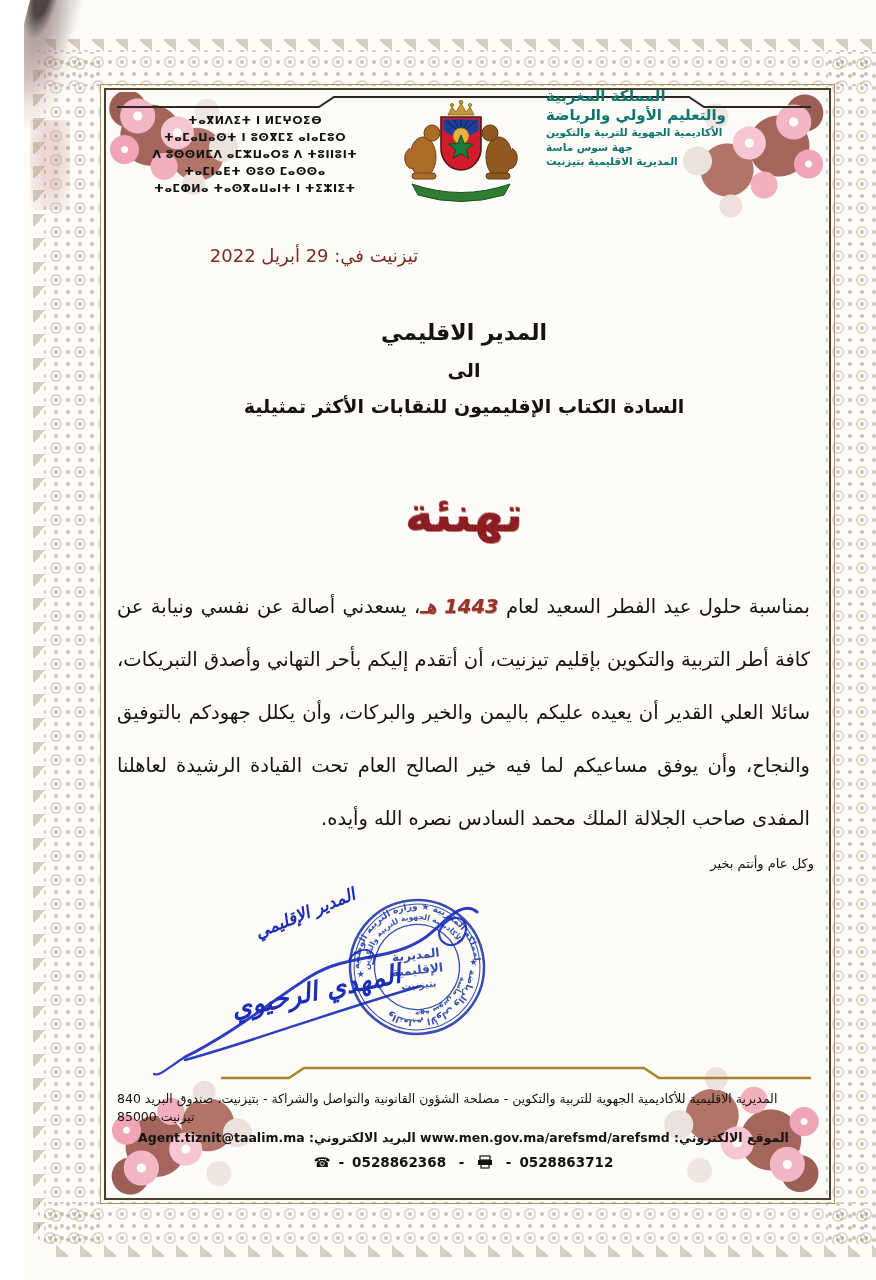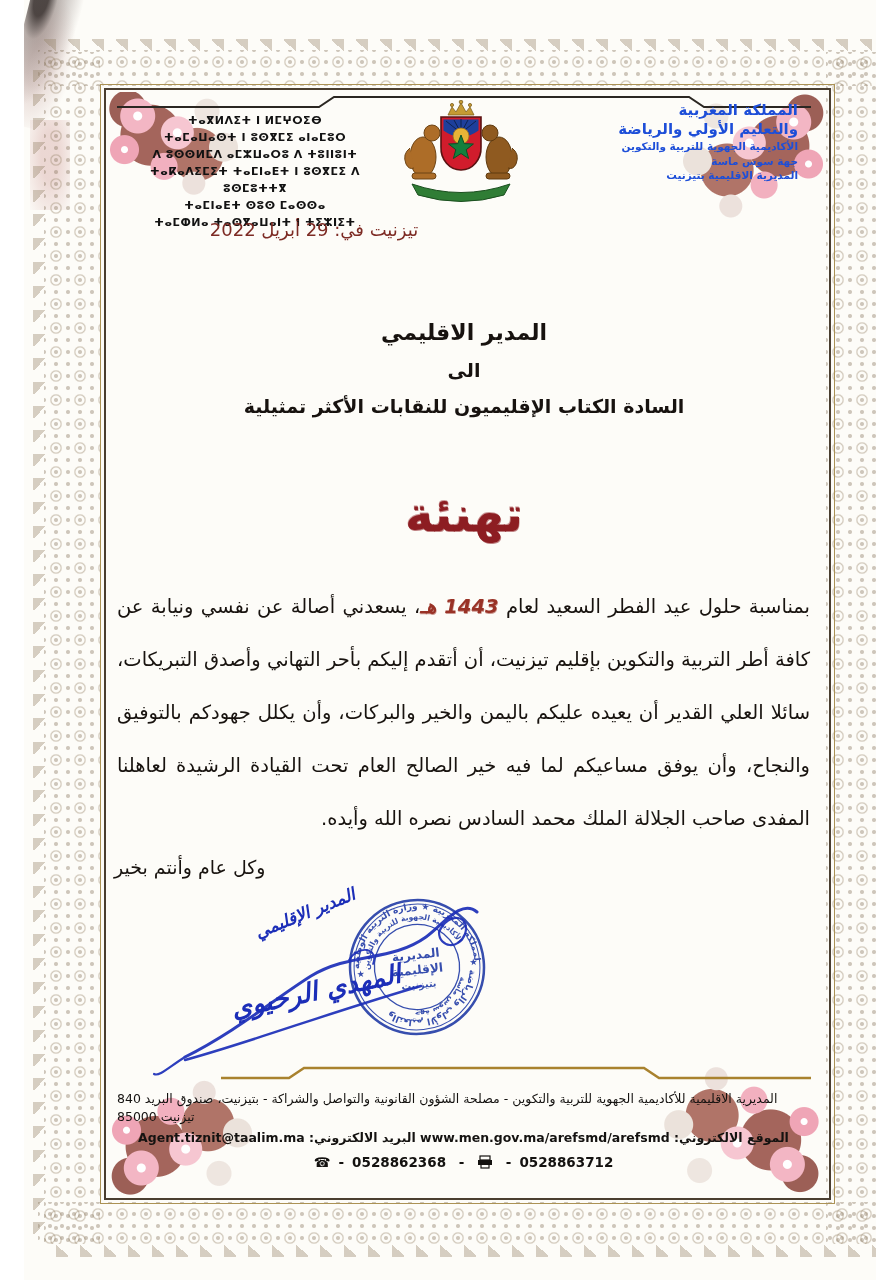--- a/index.html
+++ b/index.html
@@ -56,39 +56,39 @@
       radial-gradient(circle at 88% 14%, #9c5f56 0 18px, transparent 19px);}
   .floral-tr{left:618px;top:92px;width:185px;height:150px;}
   .floral-tl{left:84px;top:92px;width:165px;height:120px;transform:scaleX(-1);}
   .floral-br{left:592px;top:1042px;width:209px;height:153px;transform:scaleY(-1);}
   .floral-bl{left:84px;top:1060px;width:185px;height:135px;transform:scale(-1,-1);}
   
   .step-line-top{position:absolute;left:90px;top:94px;z-index:4;}
   .tifinagh{position:absolute;left:95px;top:112px;width:272px;z-index:4;text-align:center;
     font-size:11px;font-weight:700;line-height:17px;color:#121212;letter-spacing:.5px;}
   .emblem{position:absolute;left:372px;top:100px;z-index:4;}
-  .hdr-ar{position:absolute;left:522px;top:101px;width:252px;z-index:4;direction:rtl;text-align:right;color:#1d4ed8;}
+  .hdr-ar{position:absolute;left:522px;top:87px;width:252px;z-index:4;direction:rtl;text-align:left;color:#0f766e;}
   .hdr-ar .big{font-size:15px;font-weight:700;line-height:19px;}
   .hdr-ar .small{font-size:10.5px;font-weight:700;line-height:14.5px;}
   
-  .date-line{position:absolute;left:140px;top:219px;width:300px;z-index:4;direction:rtl;text-align:center;
+  .date-line{position:absolute;left:140px;top:245px;width:300px;z-index:4;direction:rtl;text-align:center;
     font-size:18px;color:#7d2b24;}
   .addressee{position:absolute;left:90px;top:314px;width:700px;z-index:4;direction:rtl;text-align:center;color:#17120f;}
   .addressee .l1{font-size:22px;font-weight:700;line-height:38px;}
   .addressee .l2{font-size:19px;font-weight:700;line-height:36px;}
   .addressee .l3{font-size:19px;font-weight:700;line-height:36px;}
   .big-title{position:absolute;left:90px;top:486px;width:700px;z-index:4;text-align:center;direction:rtl;
     font-size:48px;font-weight:700;color:#8d1d22;letter-spacing:1px;
     text-shadow:.6px .6px 0 rgba(141,29,34,.55), -.6px -.6px 0 rgba(141,29,34,.45);}
   .body-text{position:absolute;left:93px;top:580px;width:693px;z-index:4;direction:rtl;text-align:justify;
     font-size:19.5px;line-height:53px;color:#18130f;}
   .body-text .year{color:#993226;font-weight:700;letter-spacing:1px;
     text-shadow:.5px .5px 0 rgba(153,50,38,.5);font-style:italic;}
-  .closing{position:absolute;left:90px;top:856px;width:700px;z-index:4;direction:rtl;text-align:left;
-    font-size:19px;color:#18130f;}
+  .closing{position:absolute;left:90px;top:856px;width:700px;z-index:4;direction:rtl;text-align:right;
+    font-size:13px;color:#18130f;}
   
   .stamp{position:absolute;left:322px;top:896px;z-index:5;transform:rotate(-6deg);opacity:.92;}
   .sig-svg{position:absolute;left:115px;top:890px;z-index:6;}
   .sig-title{position:absolute;left:196px;top:903px;width:170px;z-index:6;direction:rtl;text-align:center;
     transform:rotate(-22deg);font-size:17px;font-weight:700;font-style:italic;color:#1c2eb8;}
   .sig-name{position:absolute;left:172px;top:976px;width:240px;z-index:6;direction:rtl;text-align:center;
     transform:rotate(-12deg);font-size:26px;font-weight:700;font-style:italic;color:#1c2eb8;}
   
   .step-line-bottom{position:absolute;left:192px;top:1064px;z-index:4;}
   .footer-1{position:absolute;left:93px;top:1090px;width:693px;z-index:4;direction:rtl;text-align:left;
@@ -122,21 +122,20 @@
   <div class="floral floral-br"></div>
 
   <svg class="step-line-top" width="700" height="16">
     <path d="M3,13 H205 L220,3 H575 L590,13 H697" fill="none" stroke="#2b2722" stroke-width="2"></path>
   </svg>
 
   <div class="tifinagh">
     <div>ⵜⴰⴳⵍⴷⵉⵜ ⵏ ⵍⵎⵖⵔⵉⴱ</div>
     <div>ⵜⴰⵎⴰⵡⴰⵙⵜ ⵏ ⵓⵙⴳⵎⵉ ⴰⵏⴰⵎⵓⵔ</div>
     <div>ⴷ ⵓⵙⵙⵍⵎⴷ ⴰⵎⵣⵡⴰⵔⵓ ⴷ ⵜⵓⵏⵏⵓⵏⵜ</div>
-    <div>ⵜⴰⴽⴰⴷⵉⵎⵉⵜ ⵜⴰⵎⵏⴰⴹⵜ ⵏ ⵓⵙⴳⵎⵉ ⴷ ⵓⵙⵎⵓⵜⵜⴳ</div>
     <div>ⵜⴰⵎⵏⴰⴹⵜ ⵙⵓⵙ ⵎⴰⵙⵙⴰ</div>
     <div>ⵜⴰⵎⵀⵍⴰ ⵜⴰⵙⴳⴰⵡⴰⵏⵜ ⵏ ⵜⵉⵣⵏⵉⵜ</div>
   </div>
 
   <svg class="emblem" width="130" height="108" viewBox="0 0 130 108">
     <g fill="#c59a33" stroke="#7d5f1e" stroke-width="0.8">
       <path d="M52,15 l4,-8 4,5 5,-9 5,9 4,-5 4,8 z"></path>
       <circle cx="56" cy="5" r="1.6"></circle>
         <circle cx="65" cy="2" r="1.8"></circle>
         <circle cx="74" cy="5" r="1.6"></circle>

